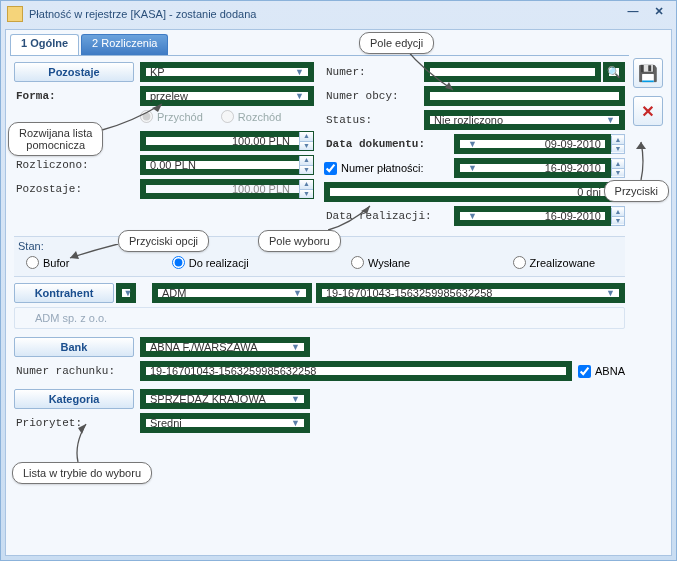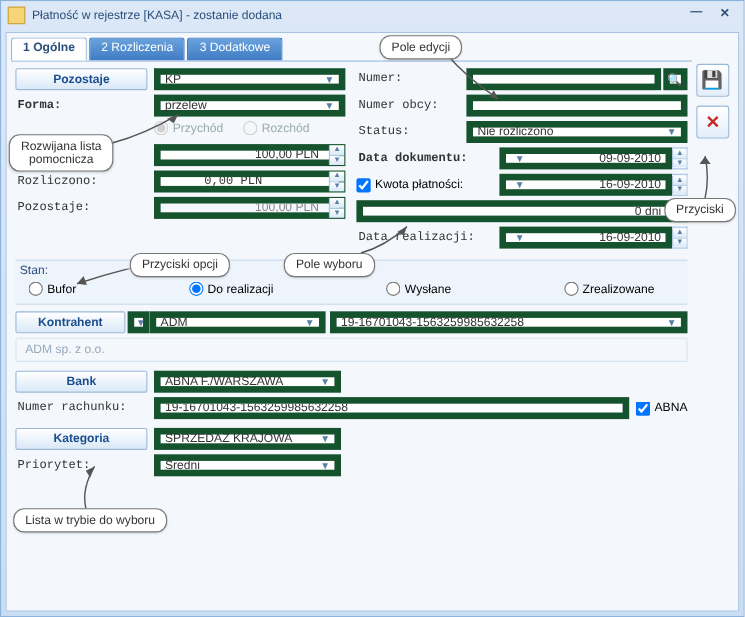--- a/index.html
+++ b/index.html
@@ -33,41 +33,40 @@
 .checkbox { display: inline-flex; align-items: center; }
 .checkbox input { margin-right: 4px; }
 .stan { border-top: 1px solid #cad9eb; border-bottom: 1px solid #cad9eb; padding: 3px 4px; margin-top: 6px; background:#eef4fb; }
 .disabled { color: #9aa; }
 .twocol { display: flex; gap: 10px; }
 .leftcol { width: 300px; }
 .rightcol { flex: 1; }
 .callout { position: absolute; background: #fff; border: 1px solid #777; border-radius: 10px; padding: 4px 10px; color: #333; font-size: 11px; pointer-events: none; z-index: 50; box-shadow: 0 1px 2px rgba(0,0,0,0.15); text-align:center; }
 svg.pointer { position: absolute; z-index: 49; pointer-events: none; }
 .readonly { background: #f4f8fd; color:#888; }
-.subtext { color:#97a8ba; padding:4px 8px; border:1px solid #d7e3f1; background:#f4f8fd; margin-top:4px; border-radius:2px; }
+.subtext { color:#97a8ba; padding:4px 20px; border:1px solid #d7e3f1; background:#f4f8fd; margin-top:4px; border-radius:2px; }
 .datespin { display:flex; align-items:center; }
 .datespin .combo { flex:1; }
 </style>
 </head>
 <body>
 
 <div class="window">
   <div class="titlebar">
     <span class="icon"></span>
     <span>Płatność w rejestrze [KASA] - zostanie dodana</span>
     <span class="spacer"></span>
     <span class="winbtn">—</span>
     <span class="winbtn">✕</span>
   </div>
   <div class="content">
     <div class="main">
       <div class="tabs">
         <div class="tab active">1 Ogólne</div>
         <div class="tab">2 Rozliczenia</div>
-        <div class="tab">3 Dodatkowe</div>
       </div>
 
       <div class="form">
         <div class="twocol">
 
           <div class="leftcol">
             <div class="row">
               <div class="btnlabel">Pozostaje</div>
               <div class="combo" style="flex:1;margin-left:6px">
                 <span>KP</span>
@@ -97,21 +96,21 @@
                 <input class="tinput" style="width: 100%; text-align: right; padding-right: 18px;" value="100,00 PLN">
                 <div class="arrows">
                     <span>▲</span>
                     <span>▼</span>
                   </div>
               </div>
             </div>
             <div class="row">
               <div class="lbl">Rozliczono:</div>
               <div class="spin" style="flex:1;margin-left:6px">
-                <input class="tinput" style="width: 100%; text-align: center; padding-right: 34px; font-family: Liberation Mono, monospace;" value="0,00 PLN">
+                <input class="tinput" style="width: 100%; text-align: left; padding-right: 34px;" value="0,00 PLN">
                 <div class="arrows">
                     <span>▲</span>
                     <span>▼</span>
                   </div>
               </div>
             </div>
             <div class="row">
               <div class="lbl">Pozostaje:</div>
               <div class="spin" style="flex:1;margin-left:6px">
                 <input class="tinput readonly" style="width: 100%; text-align: right; padding-right: 18px;" readonly="" value="100,00 PLN">
@@ -153,21 +152,21 @@
                     <div class="arrows" style="right:0;width:13px">
                       <span>▲</span>
                       <span>▼</span>
                     </div>
                   </div>
               </div>
             </div>
             <div class="row">
               <label class="checkbox" style="width:130px">
                 <input type="checkbox" checked="" style="">
-                  <span>Kwota płatności:</span>
+                  <span>Numer płatności:</span>
               </label>
               <div class="datespin" style="flex:1">
                 <div class="combo">
                   <span class="arrow">▼</span>
                   <span style="flex:1;text-align:right">16-09-2010</span>
                 </div>
                 <div class="spin" style="width:14px;height:20px;border:1px solid #a9c4e2;border-left:none">
                     <div class="arrows" style="right:0;width:13px">
                       <span>▲</span>
                       <span>▼</span>
@@ -222,21 +221,21 @@
                 <span>Zrealizowane</span>
               </label>
           </div>
         </div>
 
         <div class="row" style="margin-top:6px">
           <div class="btnlabel" style="width:100px">Kontrahent</div>
           <div class="combo" style="width:18px;margin-left:2px;justify-content:center">
               <span class="arrow">▼</span>
             </div>
-          <div class="combo" style="width:160px;margin-left:0">
+          <div class="combo" style="width:160px;margin-left:16px">
             <span>ADM</span>
               <span class="arrow">▼</span>
           </div>
           <div class="combo" style="flex:1;margin-left:4px">
             <span>19-16701043-1563259985632258</span>
               <span class="arrow">▼</span>
           </div>
         </div>
         <div class="subtext">ADM sp. z o.o.</div>
 
@@ -265,21 +264,21 @@
         </div>
         <div class="row">
           <div class="lbl" style="width:120px">Priorytet:</div>
           <div class="combo" style="width:170px;margin-left:6px">
             <span>Średni</span>
               <span class="arrow">▼</span>
           </div>
         </div>
       </div>
 
-      <div class="callout" style="left:335px;top:-2px">Pole edycji</div>
+      <div class="callout" style="left:349px;top:-2px">Pole edycji</div>
       <svg class="pointer" style="left:395px;top:14px" width="60" height="50">
           <path d="M0,0 Q18,22 48,42" stroke="#555" fill="none" stroke-width="1.3"></path>
           <path d="M48,42 l-8,-2 l4,-6 z" fill="#555"></path>
         </svg>
 
       <div class="callout" style="left:-2px;top:88px;white-space:pre-line">Rozwijana lista
 pomocnicza</div>
       <svg class="pointer" style="left:92px;top:68px" width="70" height="30">
           <path d="M0,28 Q30,20 60,2" stroke="#555" fill="none" stroke-width="1.3"></path>
           <path d="M60,2 l-4,8 l-6,-4 z" fill="#555"></path>

